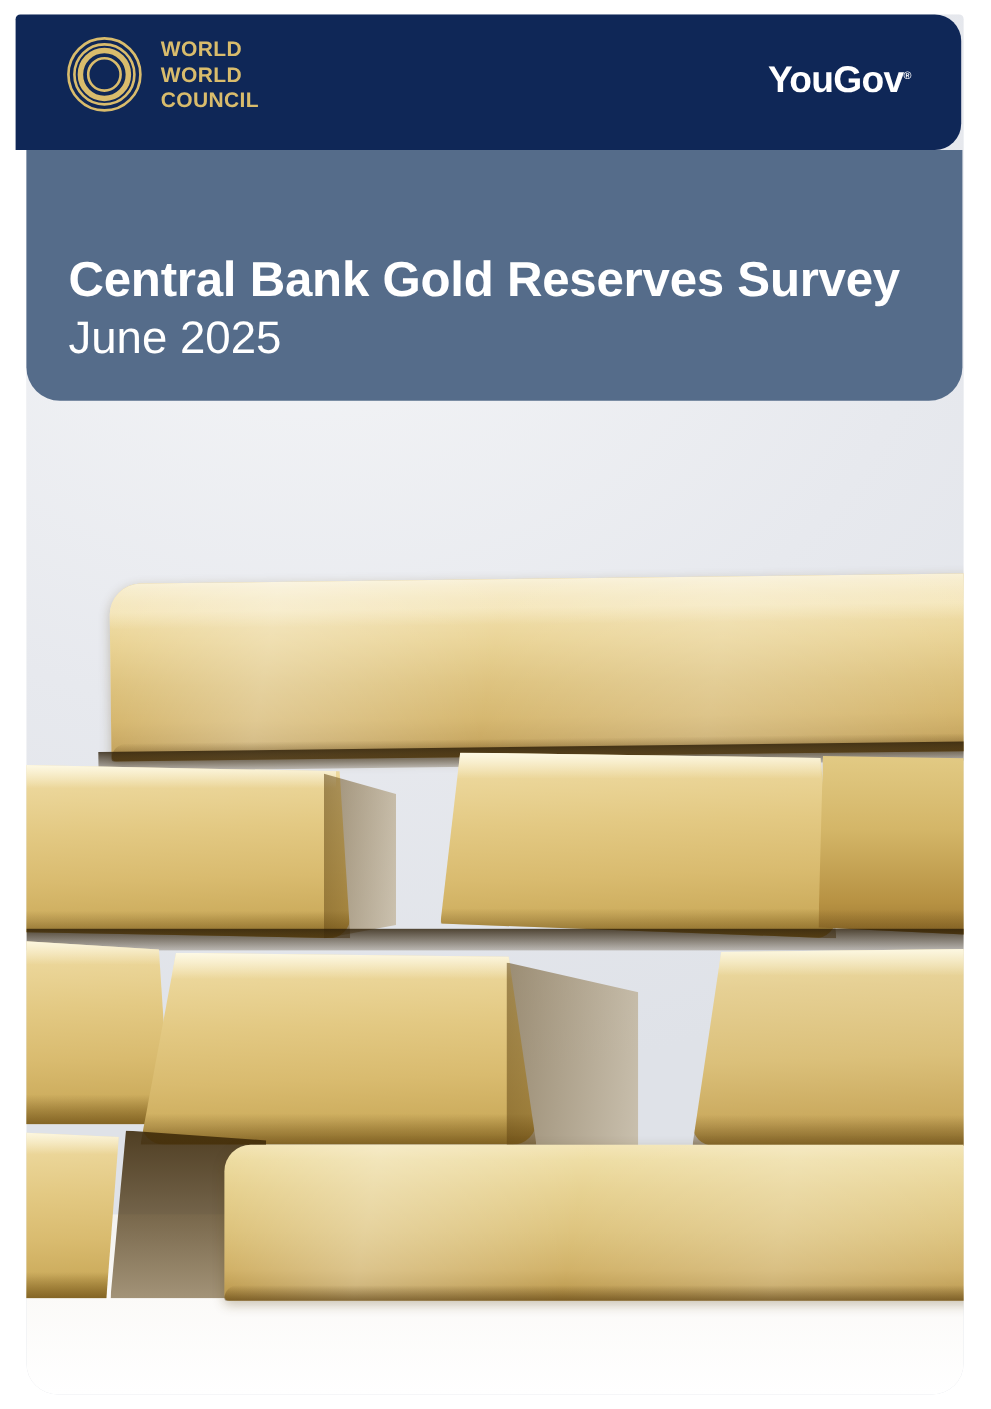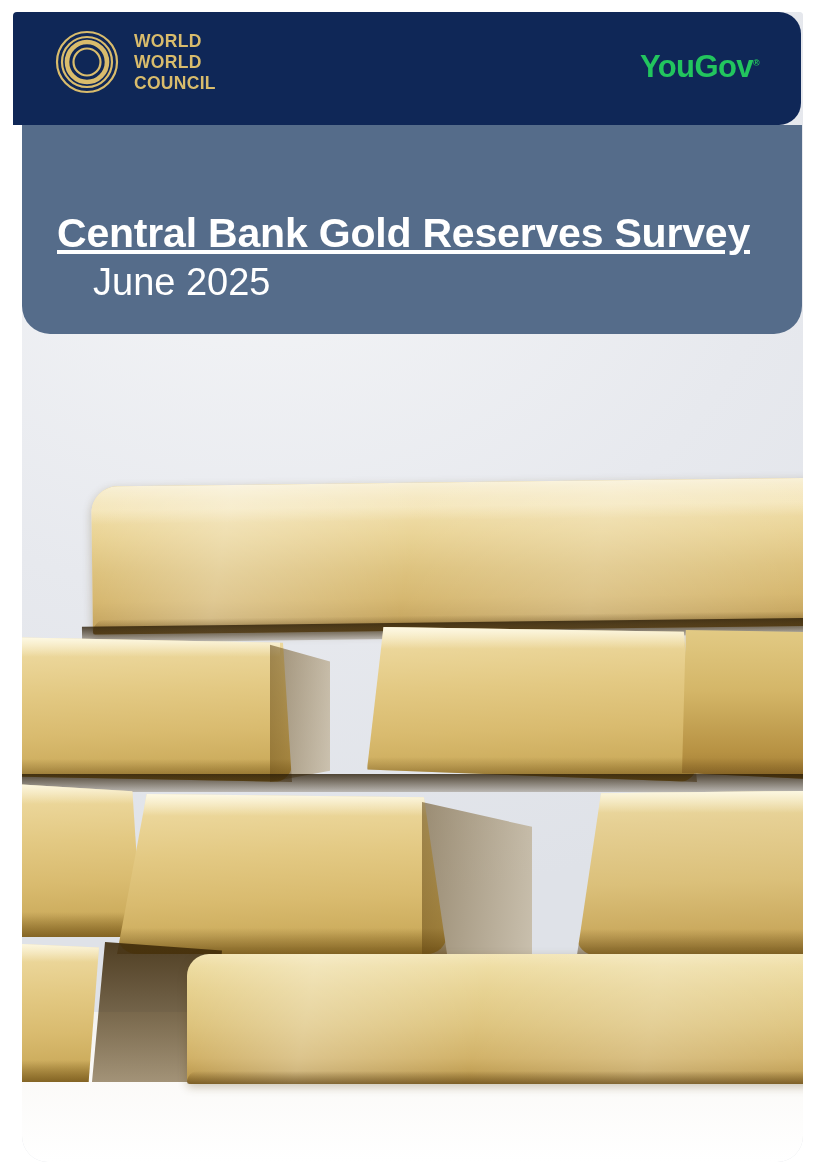--- a/index.html
+++ b/index.html
@@ -141,21 +141,21 @@
     font-size: 17.5px;
     line-height: 21px;
     letter-spacing: 0.3px;
   }
   .logo-words span { display: block; }
 
   .yougov {
     position: absolute;
     right: 42px;
     top: 37px;
-    color: #22c55e;
+    color: #ffffff;
     font-size: 31px;
     font-weight: bold;
     letter-spacing: -0.6px;
   }
   .yougov .tm {
     font-size: 9px;
     vertical-align: super;
     font-weight: bold;
   }
 
@@ -174,28 +174,26 @@
     left: 35px;
     bottom: 28px;
     color: #ffffff;
   }
   .title-main {
     font-size: 41px;
     font-weight: bold;
     line-height: 50px;
     letter-spacing: -0.2px;
     white-space: nowrap;
-    text-decoration: underline;
   }
   .title-sub {
     font-size: 38px;
     font-weight: 300;
     line-height: 48px;
     letter-spacing: 0px;
-    margin-left: 36px;
   }
 </style>
 </head>
 <body>
 
 <div class="page">
 
   <div class="cover-photo">
     <div class="backdrop"></div>
     <div class="backdrop-floor"></div>

